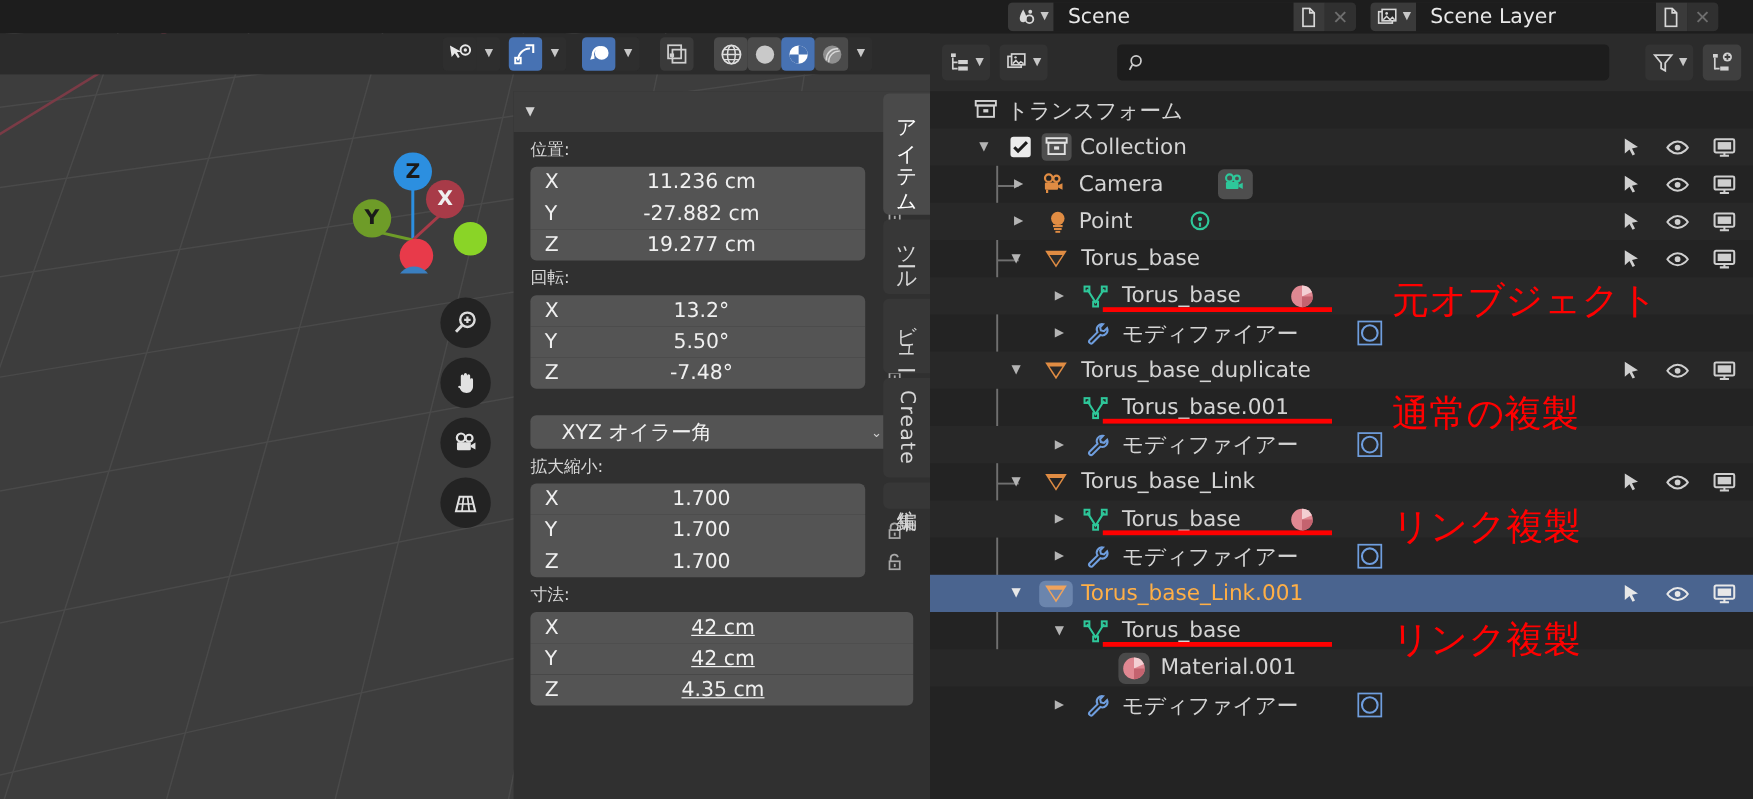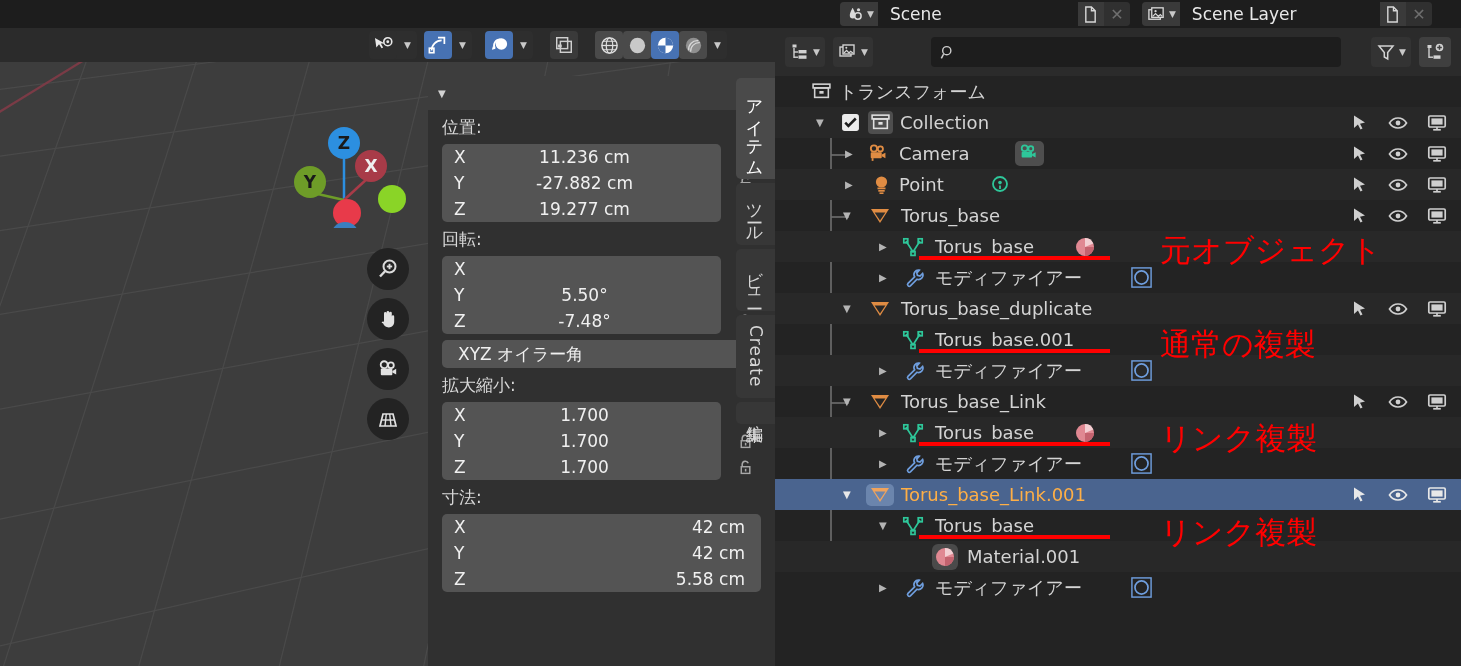--- a/index.html
+++ b/index.html
@@ -77,35 +77,35 @@
     background:#303030;
   }
   #panelhdr{
     height:34px; background:#3d3d3d; display:flex; align-items:center;
     padding:0 10px 0 10px; gap:10px;
   }
   #panelhdr .tri{ font-size:10px; color:#d2d2d2; }
   #panelhdr .ttl{ font-size:19px; color:#f0f0f0; }
   #panelhdr .grip{ margin-left:auto; color:#8e8e8e; font-size:8px; letter-spacing:1px; line-height:5px;}
   .sect{ padding:2px 14px 0 14px; }
-  .slabel{ font-size:17px; color:#d8d8d8; padding:4px 0 5px 0; }
+  .slabel{ font-size:14px; color:#d8d8d8; padding:4px 0 5px 0; }
   .fieldrow{ display:flex; align-items:center; gap:10px; }
   .field{
     flex:1 1 auto; height:26px; background:#545454; display:flex; align-items:center;
     padding:0 12px; font-size:17px; color:#f0f0f0; position:relative;
   }
   .field.r1{ border-radius:5px 5px 0 0; }
   .field.r3{ border-radius:0 0 5px 5px; }
   .field .ax{ position:absolute; left:12px; }
   .field .vv{ width:100%; text-align:center; padding-left:6px; }
-  .field.dimr .vv{ text-align:right; padding-right:4px; }
+  .field.dimr .vv{ text-align:center; padding-right:4px;text-decoration:underline; }
   .lockwrap{ width:30px; display:flex; justify-content:center; }
   .dropdown{
-    height:28px; background:#545454; border-radius:5px; margin:6px 0 0 0;
-    display:flex; align-items:center; padding:0 16px; font-size:17px; color:#f0f0f0;
+    height:28px; background:#545454; border-radius:5px; margin:22px 0 0 0;
+    display:flex; align-items:center; padding:0 26px; font-size:17px; color:#f0f0f0;
   }
   .dropdown .dc{ margin-left:auto; font-size:11px; color:#d0d0d0; }
 
   
   #vtabs{ position:absolute; left:736px; top:78px; width:39px; }
   .vtab{
     width:39px; background:#373737; border-radius:5px 0 0 5px;
     display:flex; align-items:center; justify-content:center;
     color:#d6d6d6; font-size:17px; margin-bottom:4px;
     writing-mode:vertical-rl; padding:10px 0; letter-spacing:1px;
@@ -420,20 +420,21 @@
           </svg>
       </span>
     </div>
   </div>
 
   <div class="sect">
     <div class="slabel">回転:</div>
     <div class="fieldrow">
       <div class="field r1">
         <span class="ax">X</span>
+        <span class="vv">13.2°</span>
       </div>
       <span class="lockwrap">
         <svg width="18" height="19" viewBox="0 0 18 20">
             <path d="M5 9V6.4A3.3 3.3 0 0 1 11.4 5.6" fill="none" stroke="#a8a8a8" stroke-width="1.6"></path>
             <rect x="4" y="9.2" width="9" height="7" fill="none" stroke="#a8a8a8" stroke-width="1.5"></rect>
             <rect x="7.8" y="11.4" width="1.6" height="2.8" fill="#a8a8a8"></rect>
           </svg>
       </span>
     </div>
     <div class="fieldrow">
@@ -521,21 +522,21 @@
     </div>
     <div class="fieldrow">
       <div class="field dimr">
         <span class="ax">Y</span>
         <span class="vv">42 cm</span>
       </div>
     </div>
     <div class="fieldrow">
       <div class="field r3 dimr">
         <span class="ax">Z</span>
-        <span class="vv">5.58 cm</span>
+        <span class="vv">4.35 cm</span>
       </div>
     </div>
   </div>
 </div>
 
 <div id="vtabs">
   <div class="vtab active">
       <span>アイテム</span>
     </div>
   <div class="vtab">

